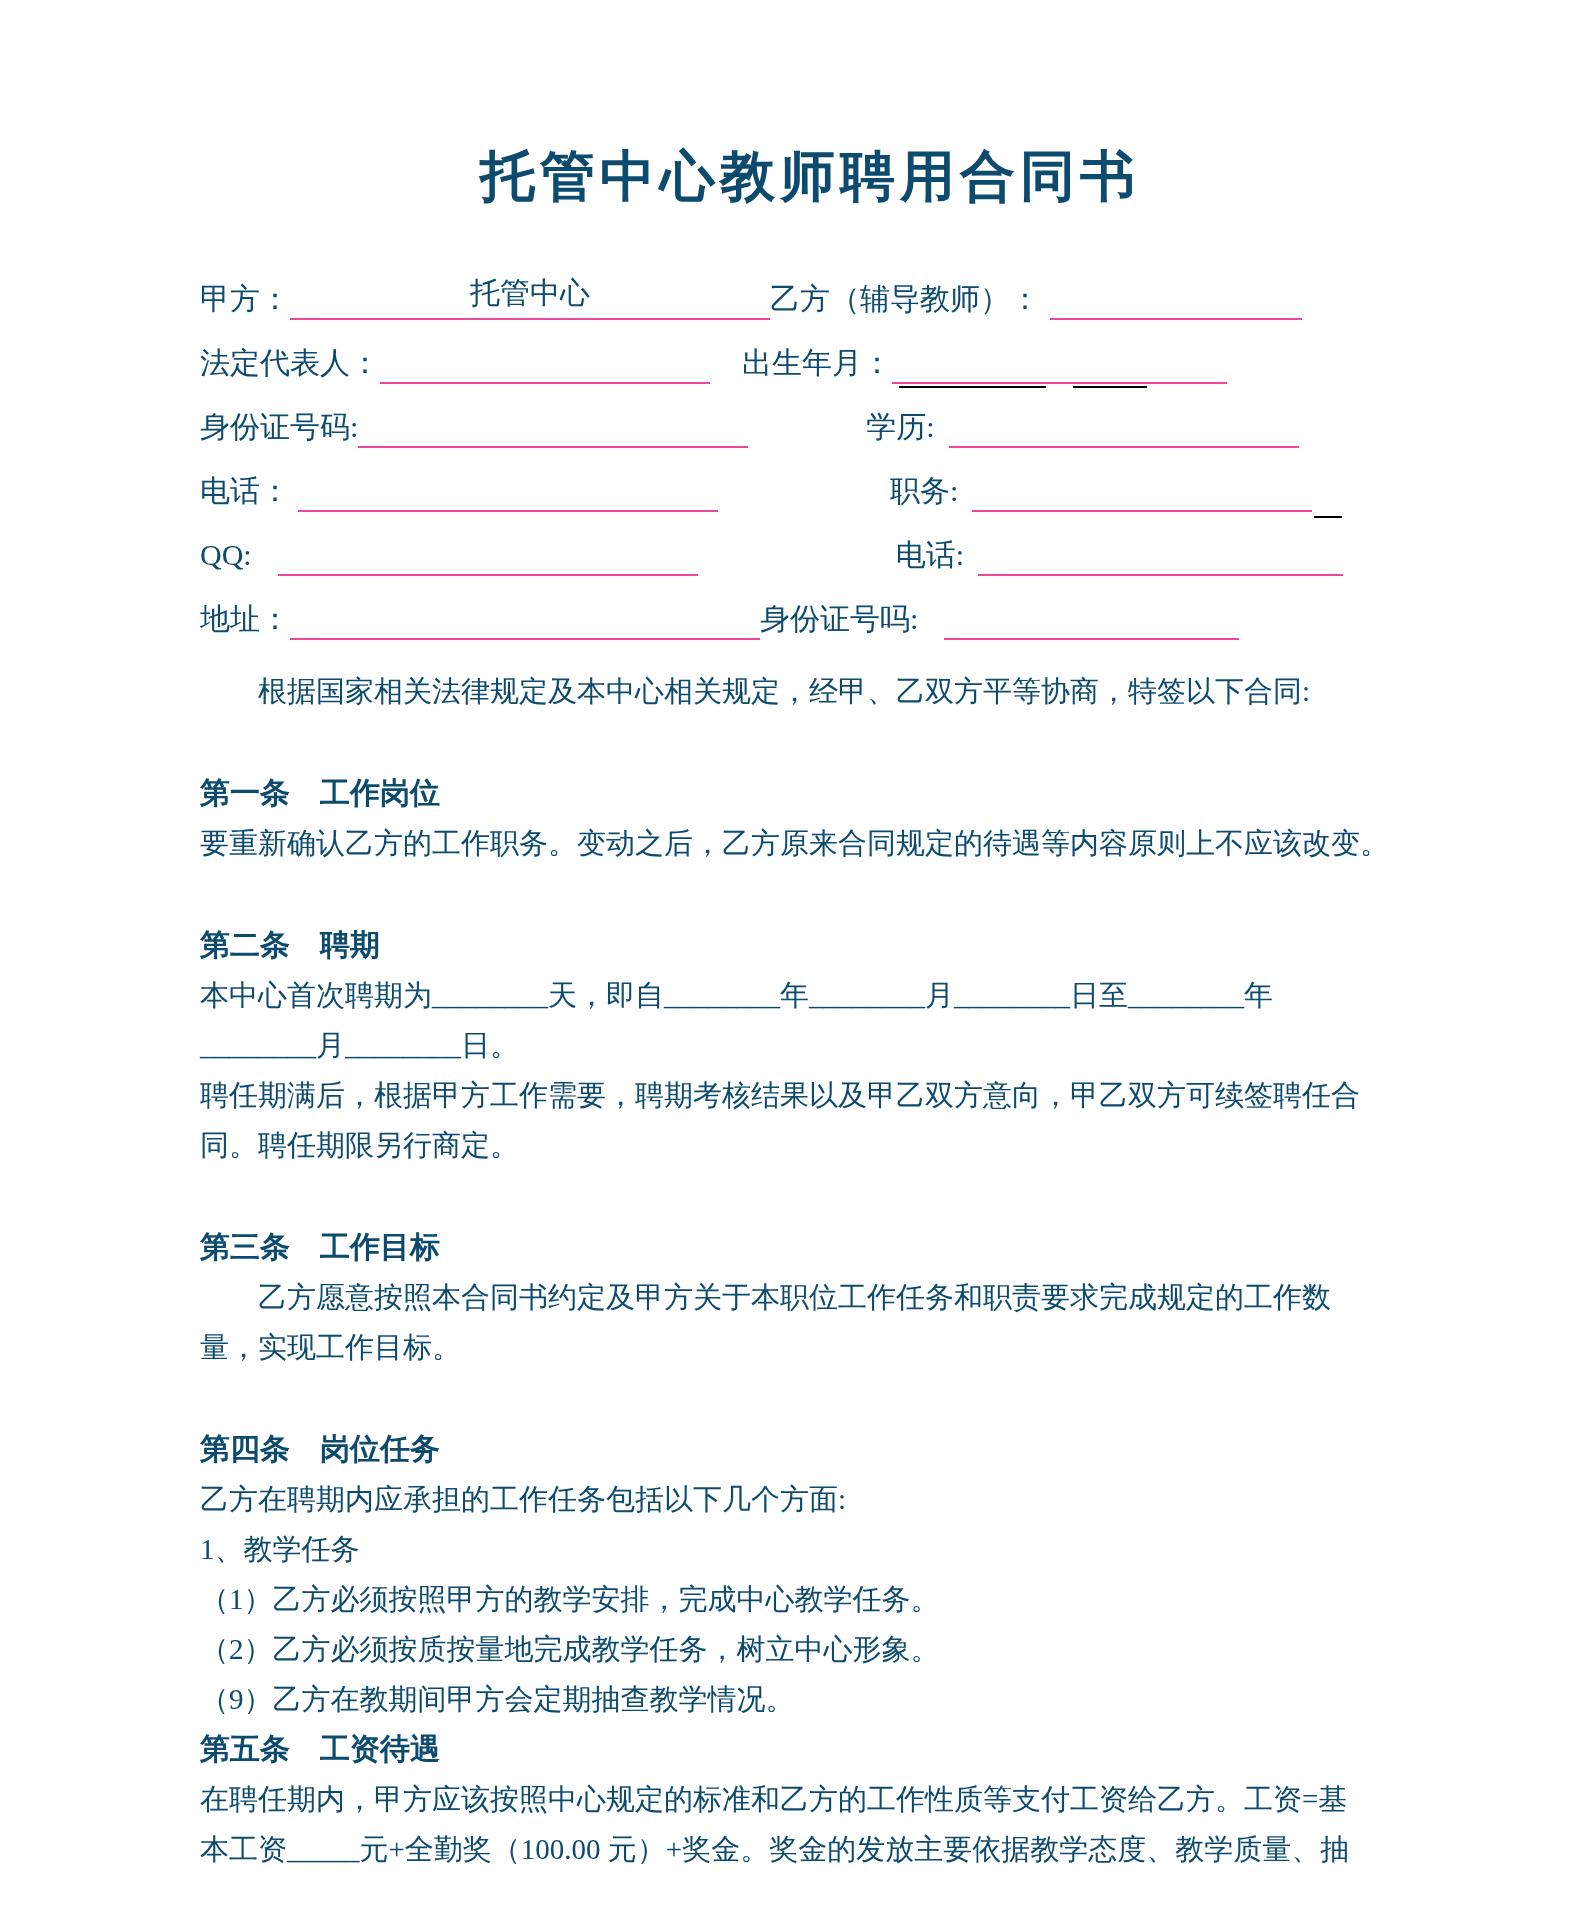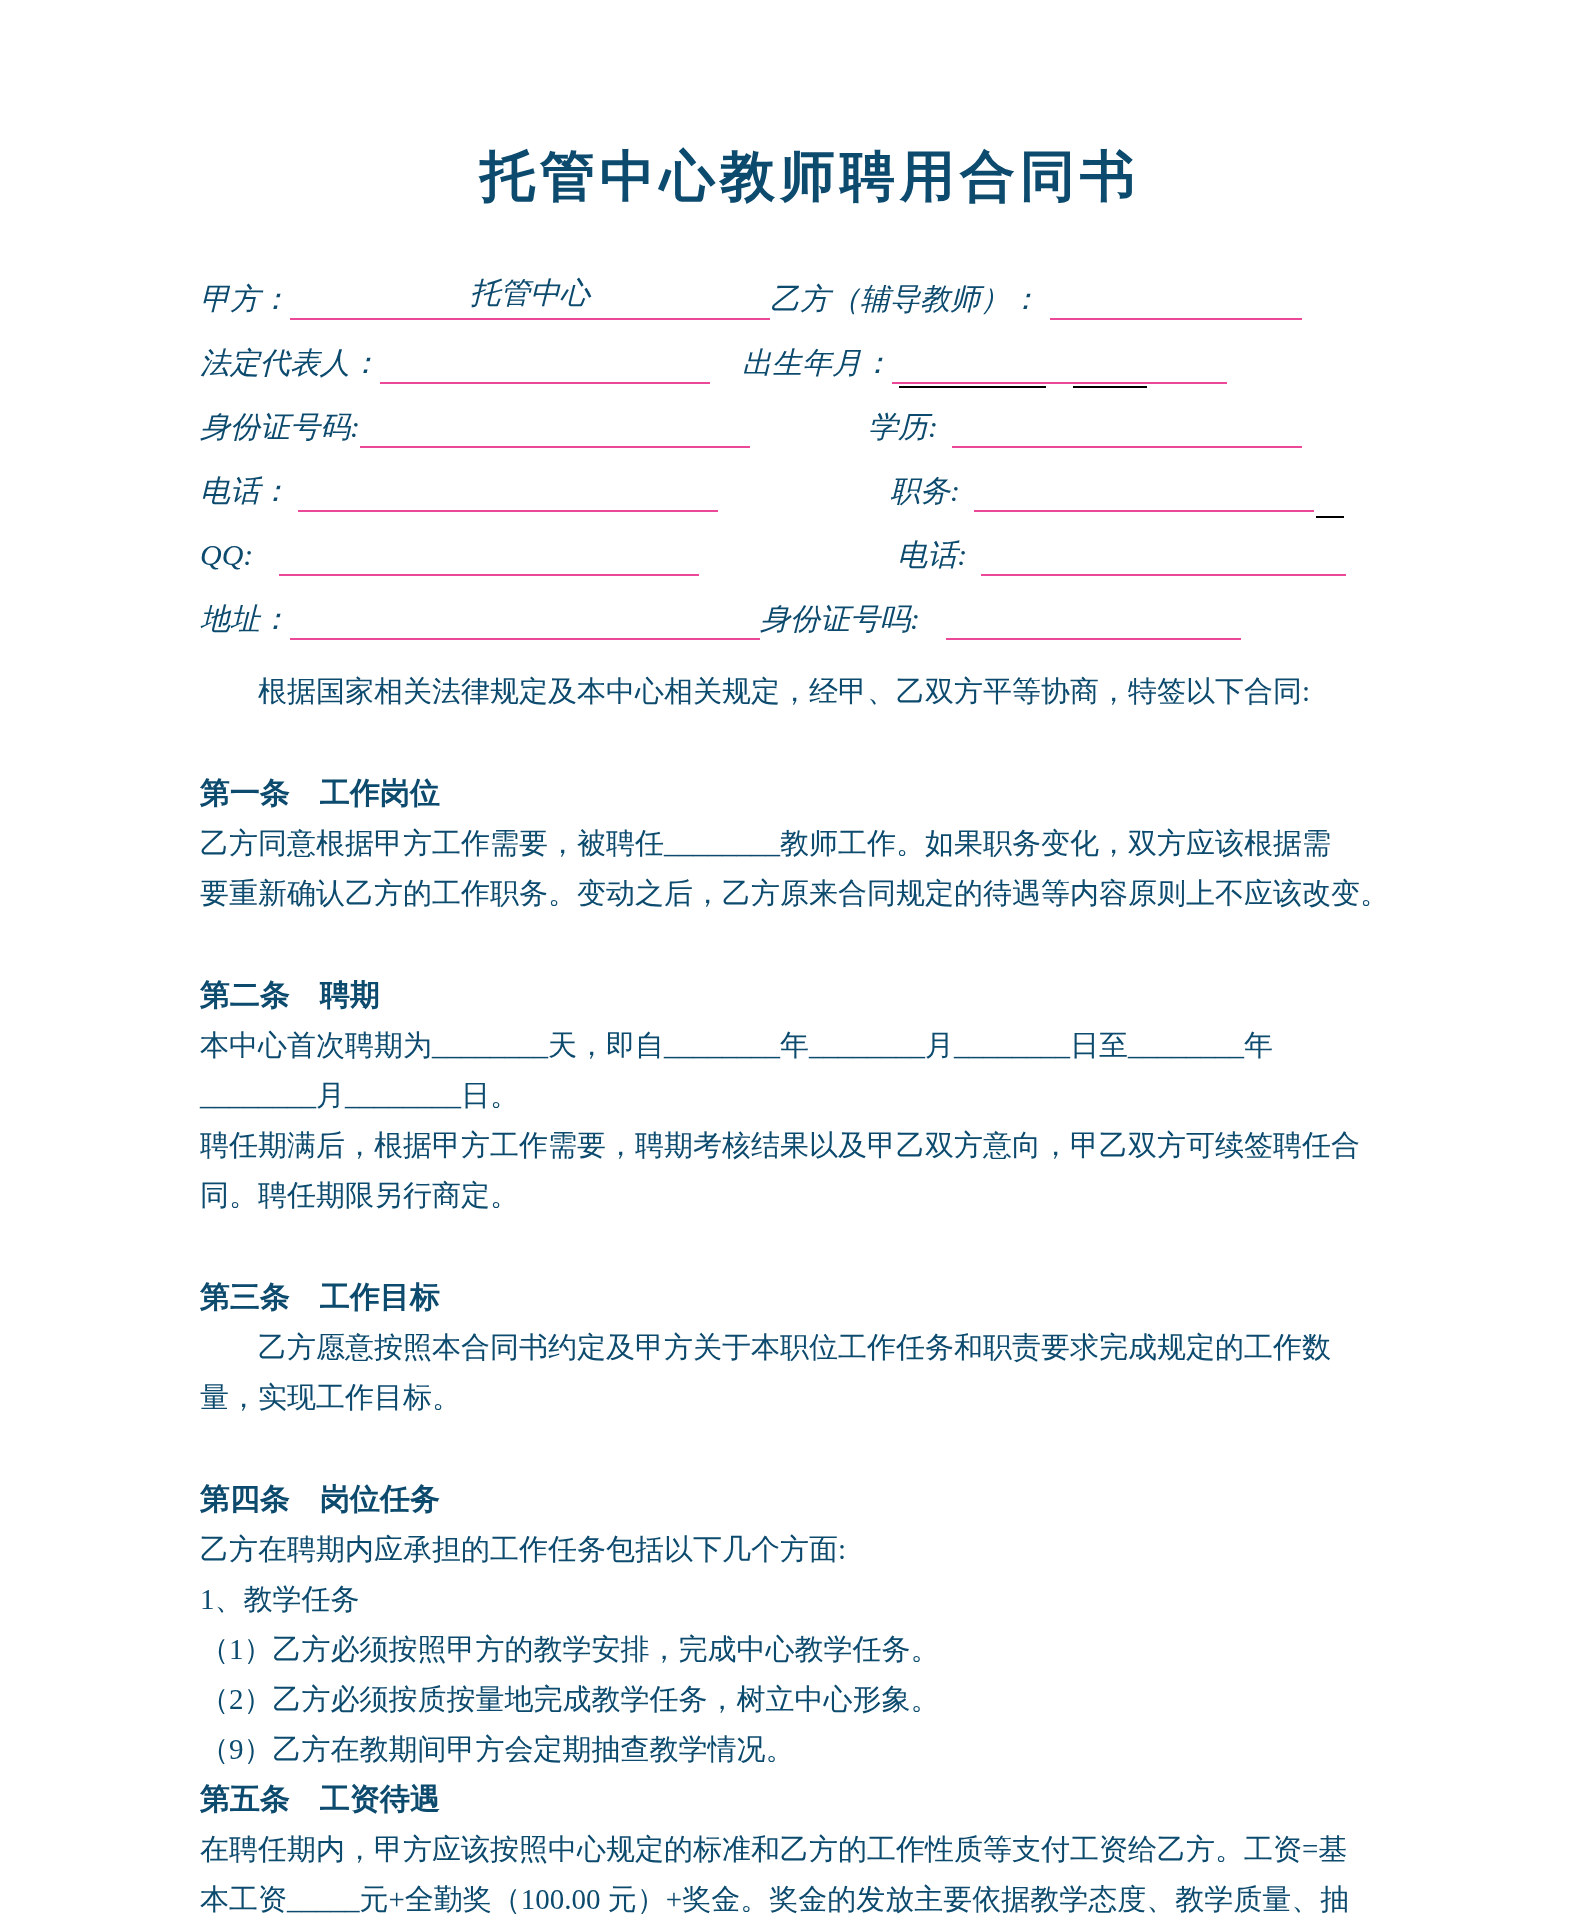--- a/index.html
+++ b/index.html
@@ -27,21 +27,20 @@
     text-align:center;
     font-family:"Liberation Sans","DejaVu Sans",sans-serif;
     white-space:nowrap;
   }
   .form-block{margin-top:42px;}
   .frow{
     display:flex;
     align-items:flex-end;
     height:64px;
     font-size:30px;
-    font-style:italic;
   }
   .flabel{
     line-height:42px;
     white-space:nowrap;
   }
   .fill{
     height:54px;
     border-bottom:2px solid #ec4899;
     box-sizing:border-box;
     text-align:center;
@@ -142,21 +141,20 @@
         <span class="flabel">身份证号吗:</span>
         <span class="fill r6-f2"></span>
       </div>
 
     </div>
 
     <div class="intro-line indent">根据国家相关法律规定及本中心相关规定，经甲、乙双方平等协商，特签以下合同:</div>
 
     <div>
       <div class="section-heading">第一条　工作岗位</div>
-      <div class="line">乙方同意根据甲方工作需要，被聘任________教师工作。如果职务变化，双方应该根据需</div>
       <div class="line">要重新确认乙方的工作职务。变动之后，乙方原来合同规定的待遇等内容原则上不应该改变。</div>
     </div>
 
     <div>
       <div class="section-heading">第二条　聘期</div>
       <div class="line">本中心首次聘期为________天，即自________年________月________日至________年</div>
       <div class="line">________月________日。</div>
       <div class="line">聘任期满后，根据甲方工作需要，聘期考核结果以及甲乙双方意向，甲乙双方可续签聘任合</div>
       <div class="line">同。聘任期限另行商定。</div>
     </div>

